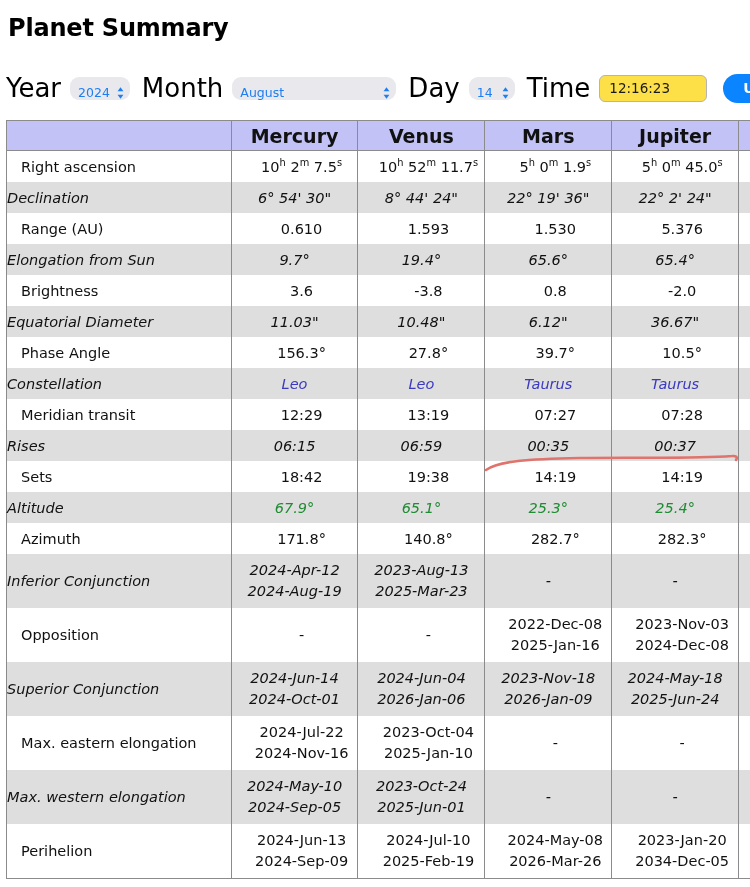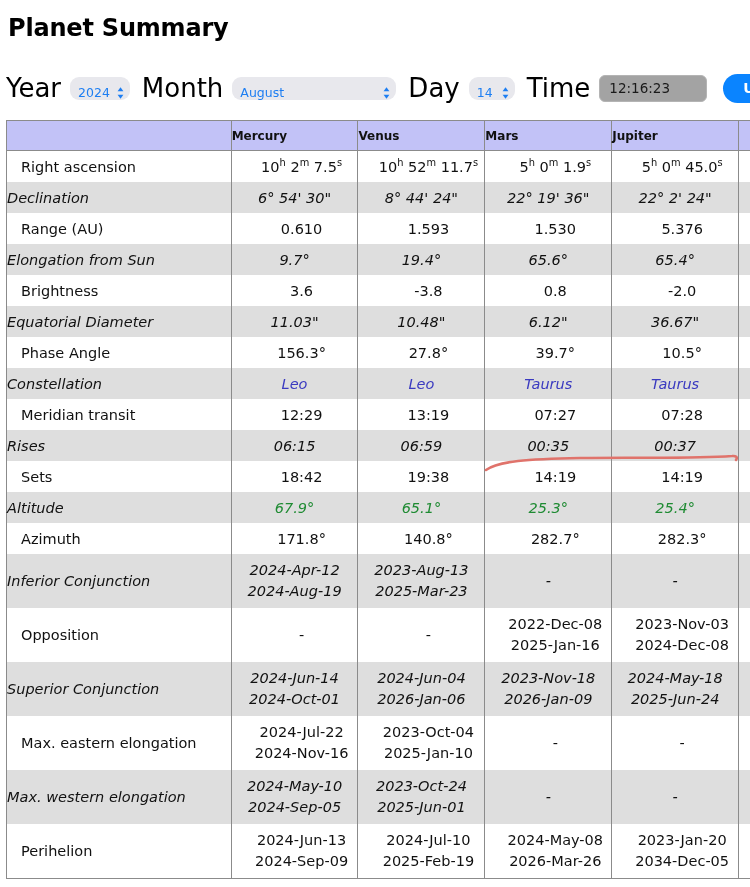--- a/index.html
+++ b/index.html
@@ -72,21 +72,21 @@
     width: 9px;
     height: 14px;
     flex: 0 0 auto;
     display: block;
   }
 
   
   .time-input {
     display: inline-flex;
     align-items: center;
-    background: #a3a3a3;
+    background: #fde047;
     border: 1px solid #b4b4b4;
     border-radius: 6px;
     height: 27px;
     width: 108px;
     padding: 0 9px;
     font-size: 13.5px;
     color: #1a1a1a;
     box-sizing: border-box;
     font-family: "DejaVu Sans", "Liberation Sans", sans-serif;
   }
@@ -129,24 +129,24 @@
   table.planets th,
   table.planets td {
     border-left: 1px solid #8b8b8b;
     border-right: 1px solid #8b8b8b;
     padding: 0;
     vertical-align: middle;
   }
   table.planets thead th {
     background: #c2c2f7;
     height: 29px;
-    font-size: 12px;
+    font-size: 19px;
     font-weight: bold;
     color: #111;
-    text-align: left;
+    text-align: center;
     border-bottom: 1px solid #8b8b8b;
   }
   table.planets thead th.hdr-label { background: #c2c2f7; }
 
   table.planets tbody tr.odd  td { background: #ffffff; padding-left: 14px; }
   table.planets tbody tr.even td { background: #dedede; font-style: italic; }
 
   td.rowlabel {
     text-align: left;
     padding-left: 7px;

